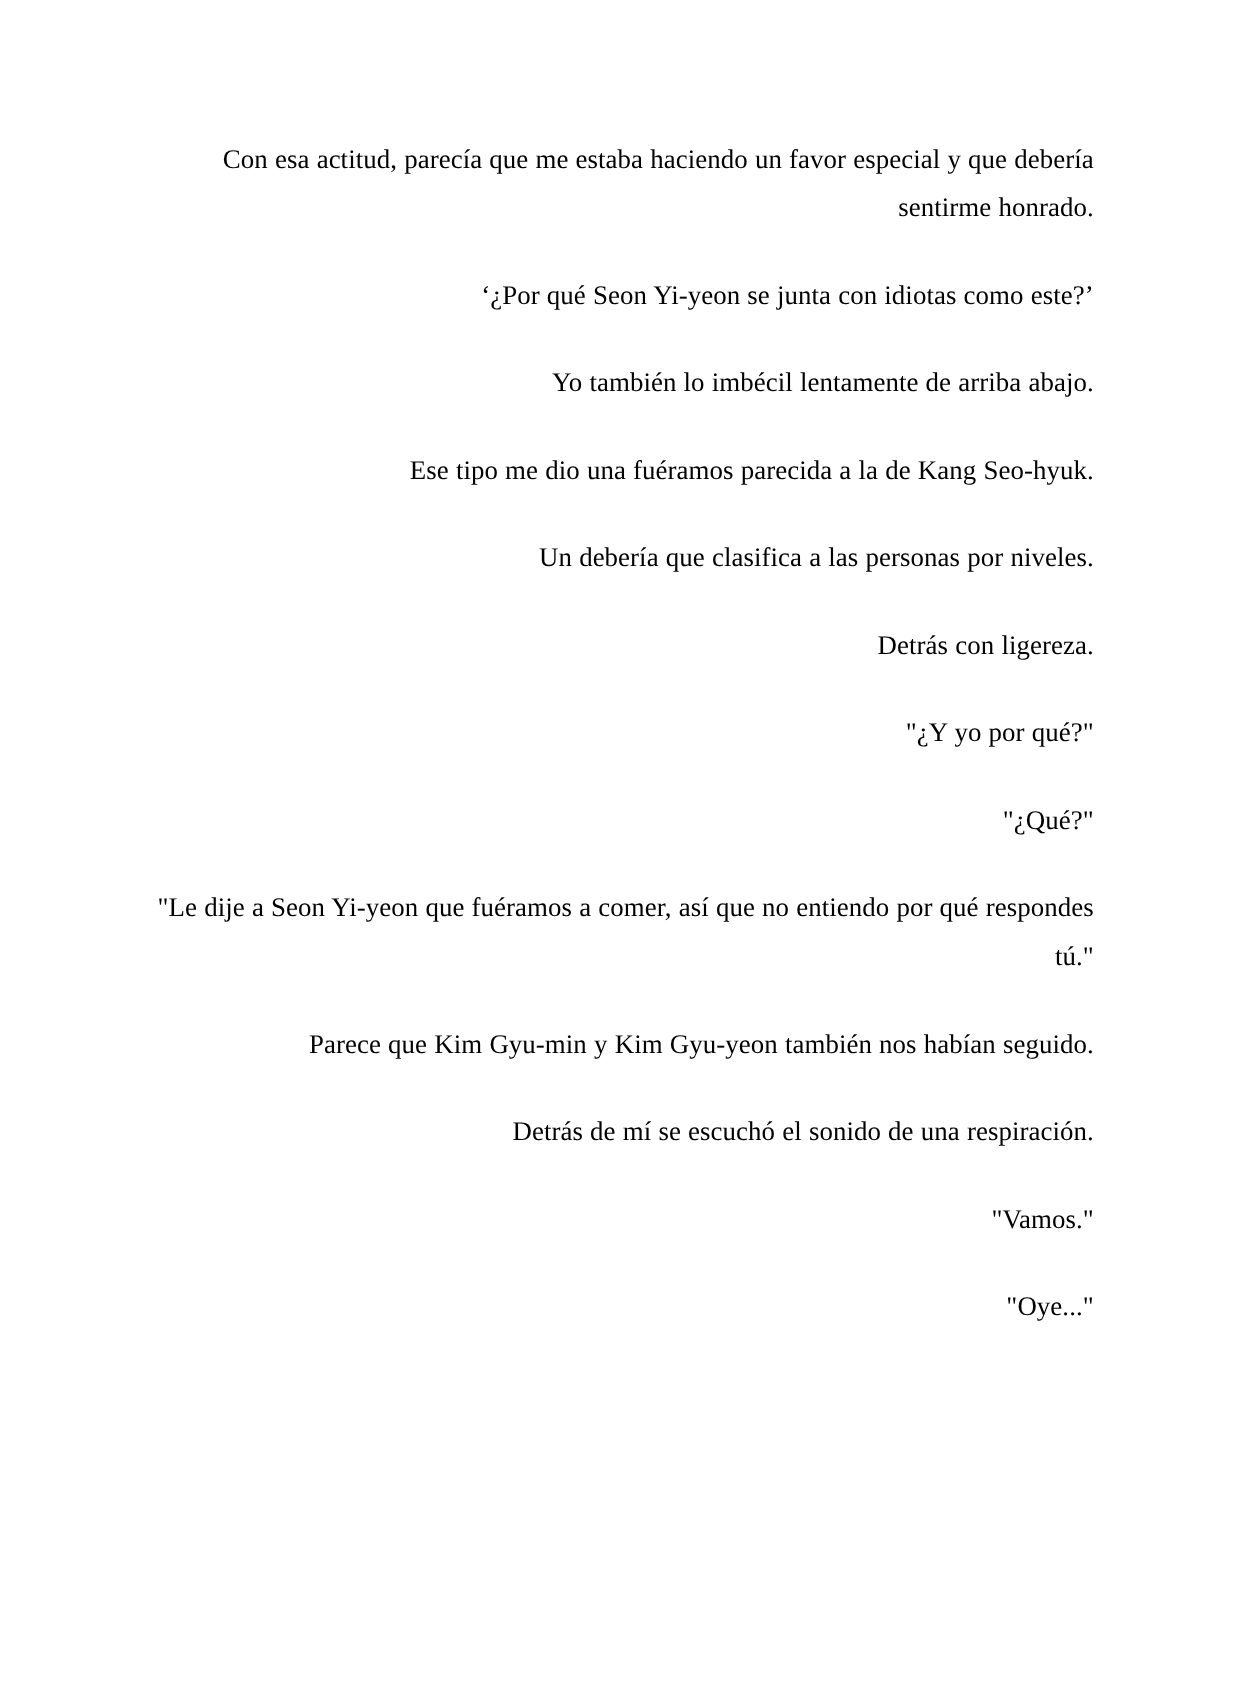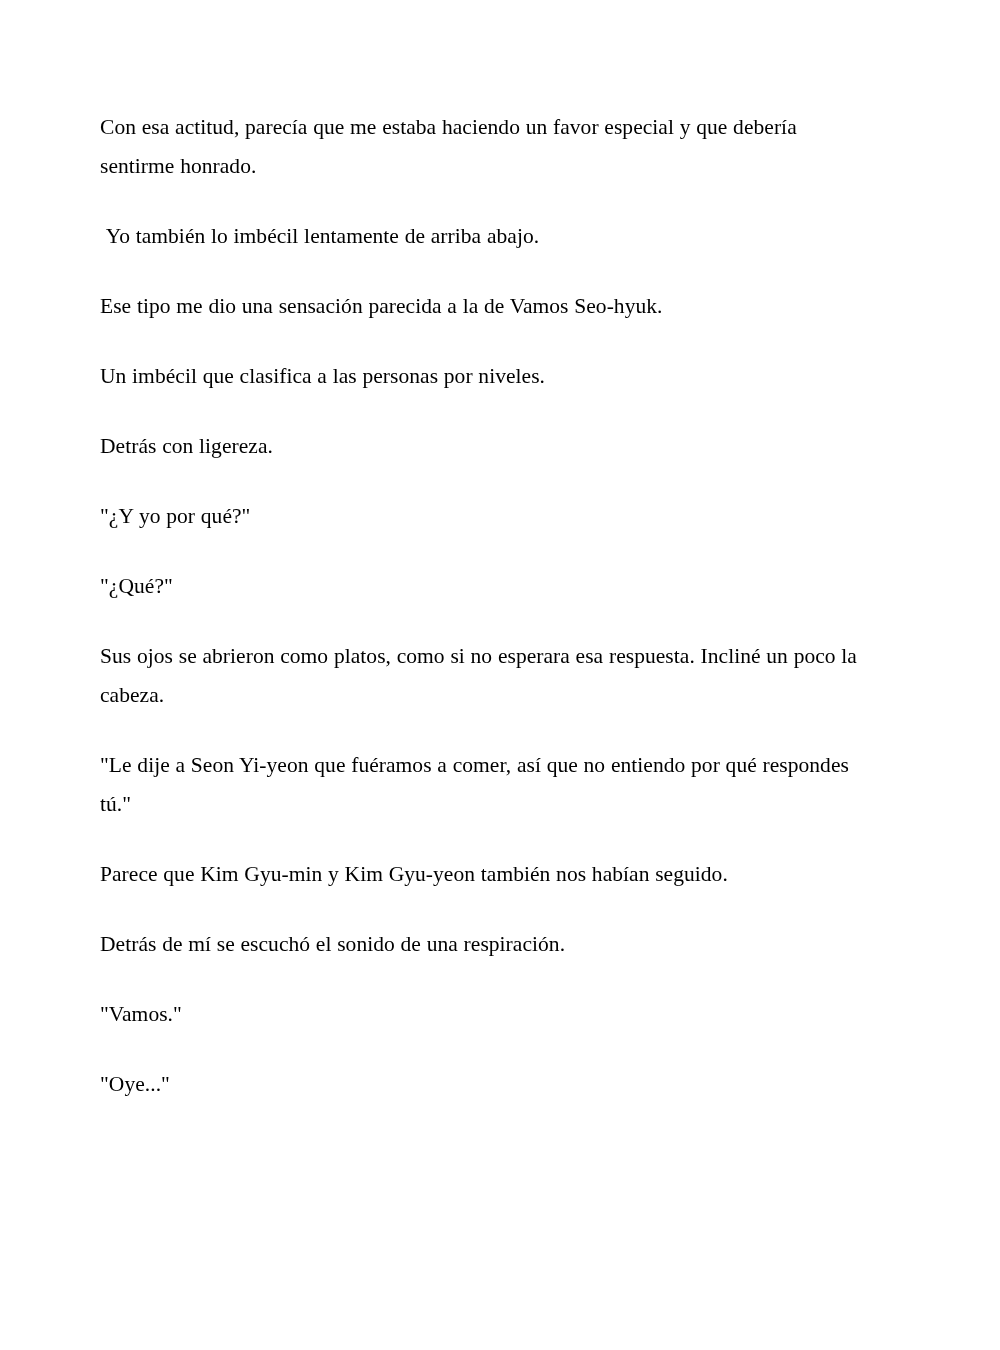--- a/index.html
+++ b/index.html
@@ -26,43 +26,43 @@
     position: absolute;
     left: 100px;
     top: 108px;
     width: 775px;
   }
   p.para {
     margin: 0 0 31px 0;
     padding: 0;
     font-size: 21.5px;
     line-height: 39px;
-    text-align: left;
+    text-align: right;
     white-space: pre-wrap;
     word-spacing: 0.3px;
     letter-spacing: 0.05px;
   }
   p.para:last-child {
     margin-bottom: 0;
   }
 </style>
 </head>
 <body>
 
 <div class="page">
   <div class="text-column">
 
     <p class="para">Con esa actitud, parecía que me estaba haciendo un favor especial y que debería sentirme honrado.</p>
+    <p class="para">‘¿Por qué Seon Yi-yeon se junta con idiotas como este?’</p>
     <p class="para"> Yo también lo imbécil lentamente de arriba abajo.</p>
-    <p class="para">Ese tipo me dio una sensación parecida a la de Vamos Seo-hyuk.</p>
-    <p class="para">Un imbécil que clasifica a las personas por niveles.</p>
+    <p class="para">Ese tipo me dio una fuéramos parecida a la de Kang Seo-hyuk.</p>
+    <p class="para">Un debería que clasifica a las personas por niveles.</p>
     <p class="para">Detrás con ligereza.</p>
     <p class="para">"¿Y yo por qué?"</p>
     <p class="para">"¿Qué?"</p>
-    <p class="para">Sus ojos se abrieron como platos, como si no esperara esa respuesta. Incliné un poco la cabeza.</p>
     <p class="para">"Le dije a Seon Yi-yeon que fuéramos a comer, así que no entiendo por qué respondes tú."</p>
     <p class="para">Parece que Kim Gyu-min y Kim Gyu-yeon también nos habían seguido.</p>
     <p class="para">Detrás de mí se escuchó el sonido de una respiración.</p>
     <p class="para">"Vamos."</p>
     <p class="para">"Oye..."</p>
 
   </div>
 </div>
 
 </body></html>

